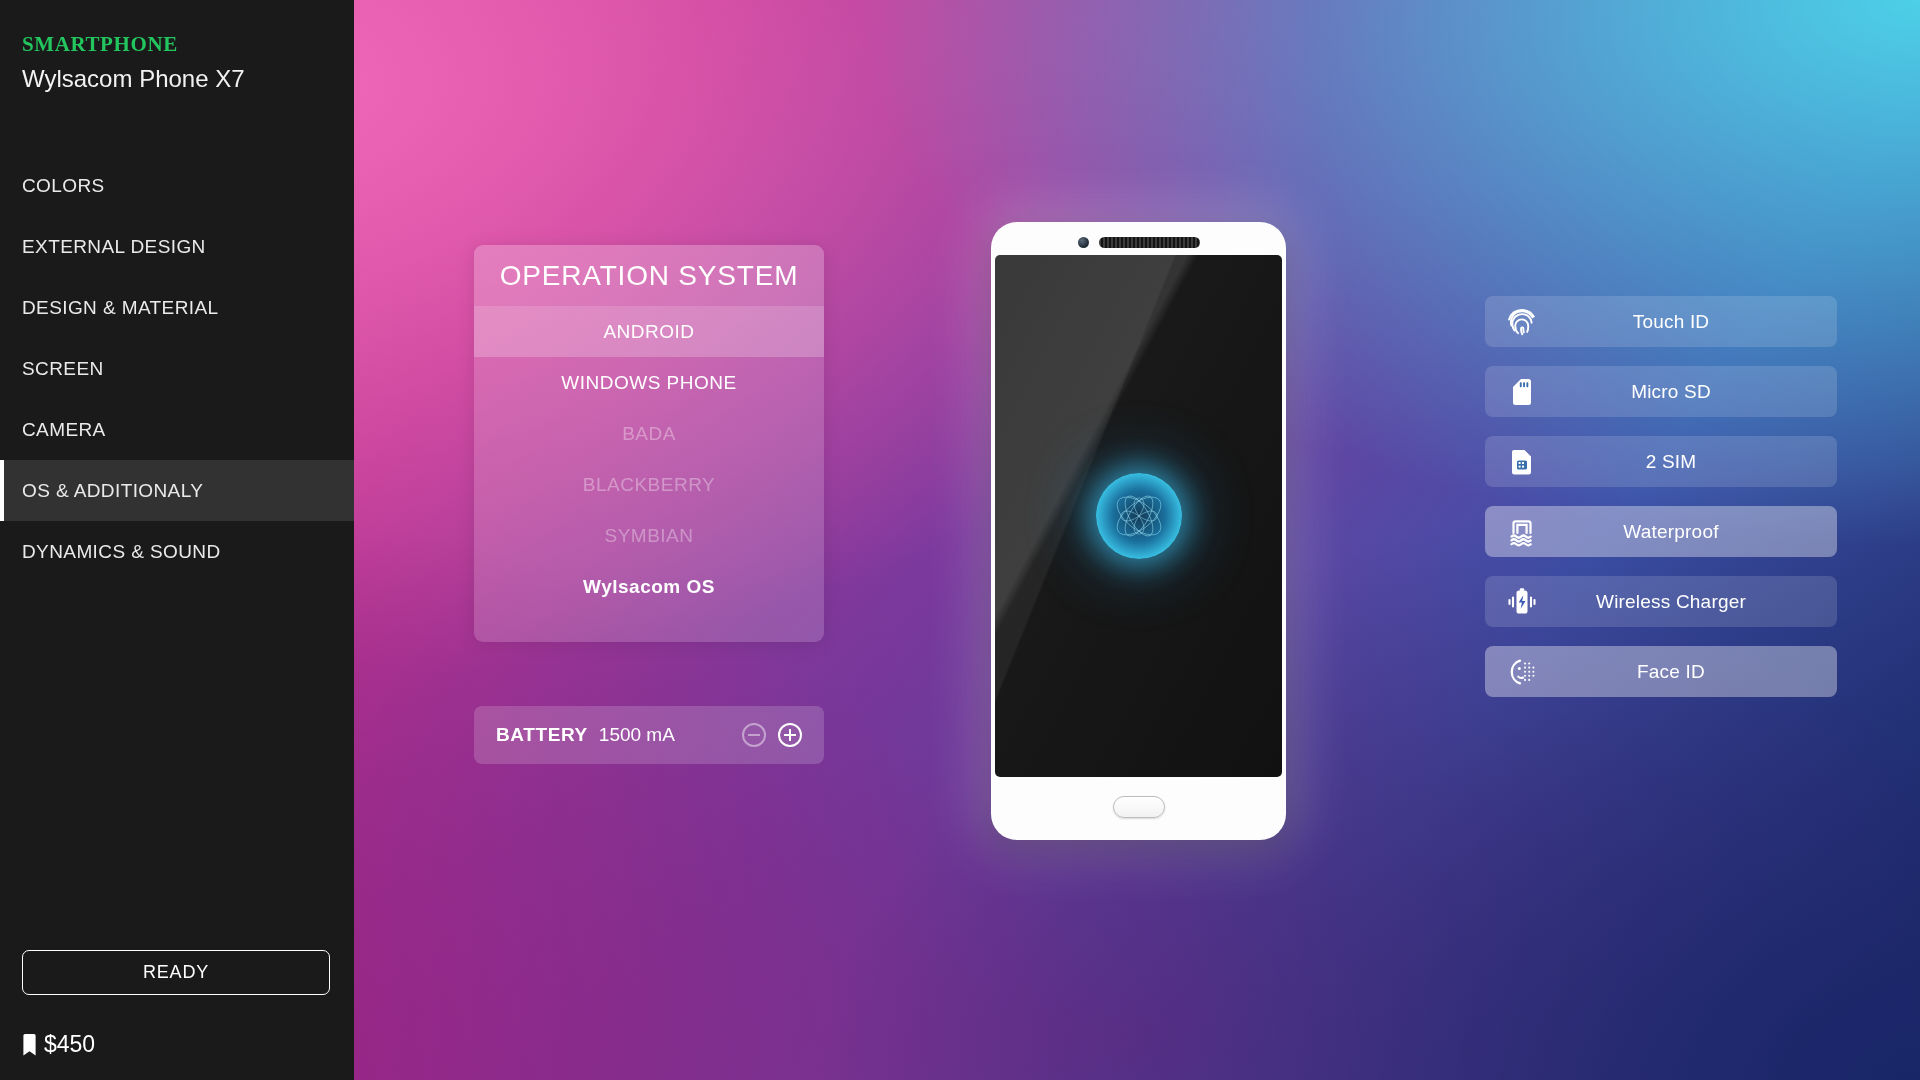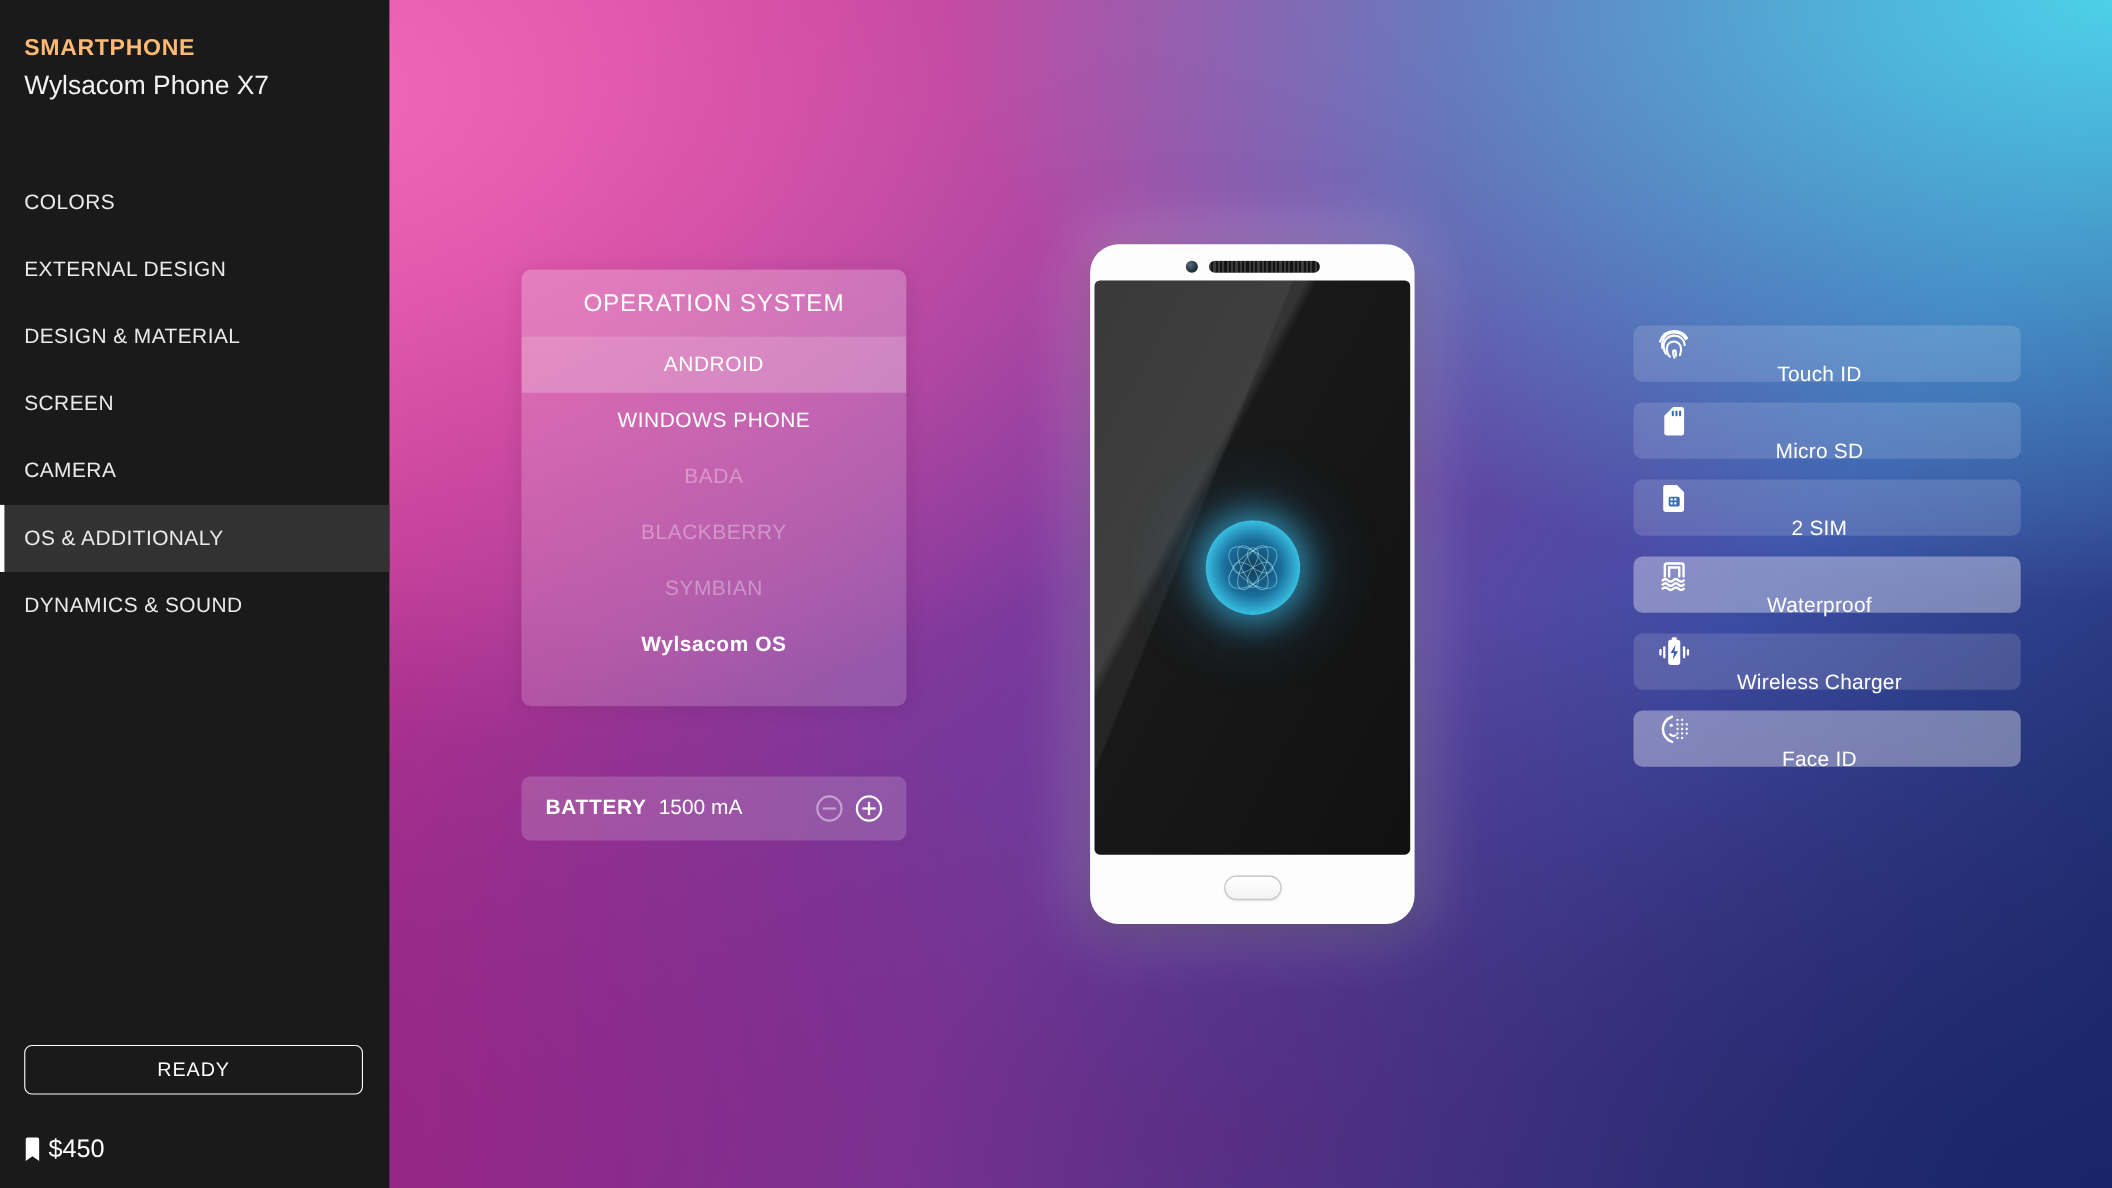--- a/index.html
+++ b/index.html
@@ -22,21 +22,21 @@
       linear-gradient(125deg, #e4519f 0%, #b5328f 26%, #7b3a9e 50%, #3f51a8 74%, #1d2a68 100%);
   }
 
   
   .sidebar {
     position:absolute; left:0; top:0; width:354px; height:1080px;
     background:#1a1a1a; z-index:5;
   }
   .brand { padding:32px 0 0 22px; }
   .brand-title {
-    font-size:21px; font-weight:bold; color:#fdba74; letter-spacing:.6px;
+    font-size:21px; font-weight:bold; color:#22c55e; letter-spacing:.6px;font-family:Liberation Serif, serif;
   }
   .brand-sub { font-size:24px; color:#f2f2f2; margin-top:8px; font-weight:400; }
 
   .nav { margin-top:62px; }
   .nav-item {
     position:relative; height:61px; display:flex; align-items:center;
     padding-left:22px; color:#eaeaea; font-size:19px; letter-spacing:.4px;
     cursor:pointer; background:transparent;
   }
   .nav-item.active { background:#323232; }
@@ -56,21 +56,21 @@
   .price-val { color:#fff; font-size:23px; }
 
   
   .os-panel {
     position:absolute; left:474px; top:245px; width:350px; border-radius:9px;
     overflow:hidden; background:rgba(255,255,255,.16);
     box-shadow:0 2px 18px rgba(0,0,0,.10);
   }
   .os-title {
     height:61px; display:flex; align-items:center; justify-content:center;
-    color:#fff; font-size:22px; letter-spacing:.8px;
+    color:#fff; font-size:28px; letter-spacing:.8px;
     background:rgba(255,255,255,.09);
   }
   .os-opt {
     height:51px; display:flex; align-items:center; justify-content:center;
     color:#fff; font-size:19px; letter-spacing:.5px; cursor:pointer;
   }
   .os-opt.selected { background:rgba(255,255,255,.22); }
   .os-opt.disabled { color:rgba(255,255,255,.34); cursor:default; }
   .os-opt.brand-os { font-weight:bold; font-size:19px; }
   .os-list-pad { height:30px; }
@@ -134,23 +134,22 @@
     margin-left:-26px; border-radius:11px; border:1.5px solid #bdbdbd;
     background:linear-gradient(180deg,#fff 0%,#f2f2f2 100%);
     box-shadow:inset 0 1px 2px rgba(255,255,255,.9), 0 1px 2px rgba(0,0,0,.14);
     cursor:pointer;
   }
 
   
   .features { position:absolute; left:1485px; top:296px; width:352px; }
   .feature {
     height:51px; border-radius:8px; margin-bottom:19px; display:flex;
-    padding-left:20px; cursor:pointer;
+    align-items:center; padding-left:20px; cursor:pointer;
     background:rgba(255,255,255,.14);
-    flex-direction:column;
   }
   .feature.on { background:rgba(255,255,255,.36); }
   .feature .ficon { width:34px; height:34px; flex:0 0 34px; display:block; }
   .feature .flabel {
     flex:1; text-align:center; color:#fff; font-size:19px;
     letter-spacing:.2px; margin-right:34px;
   }
 </style>
 </head>
 <body>

